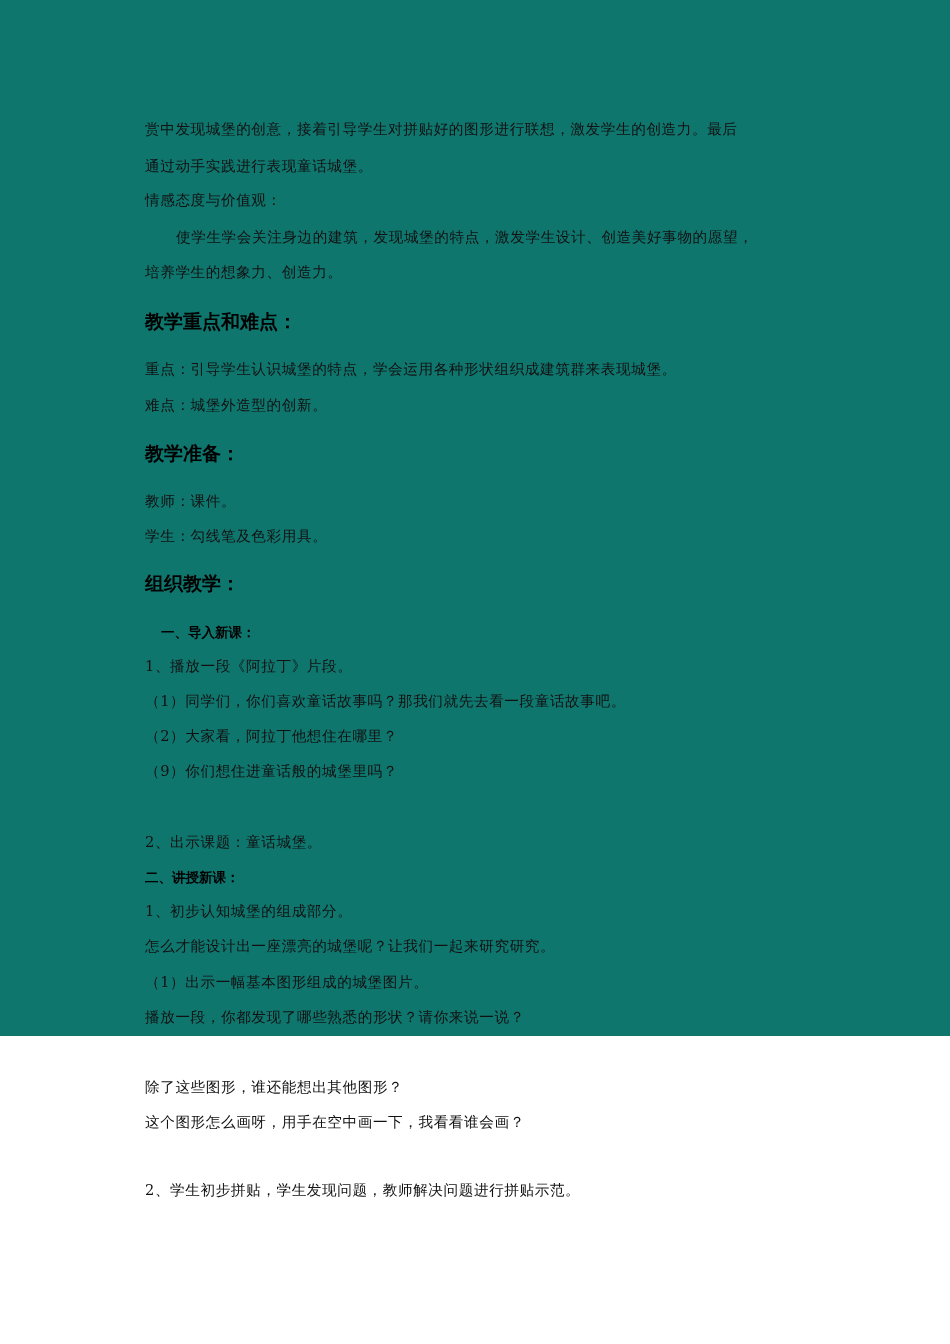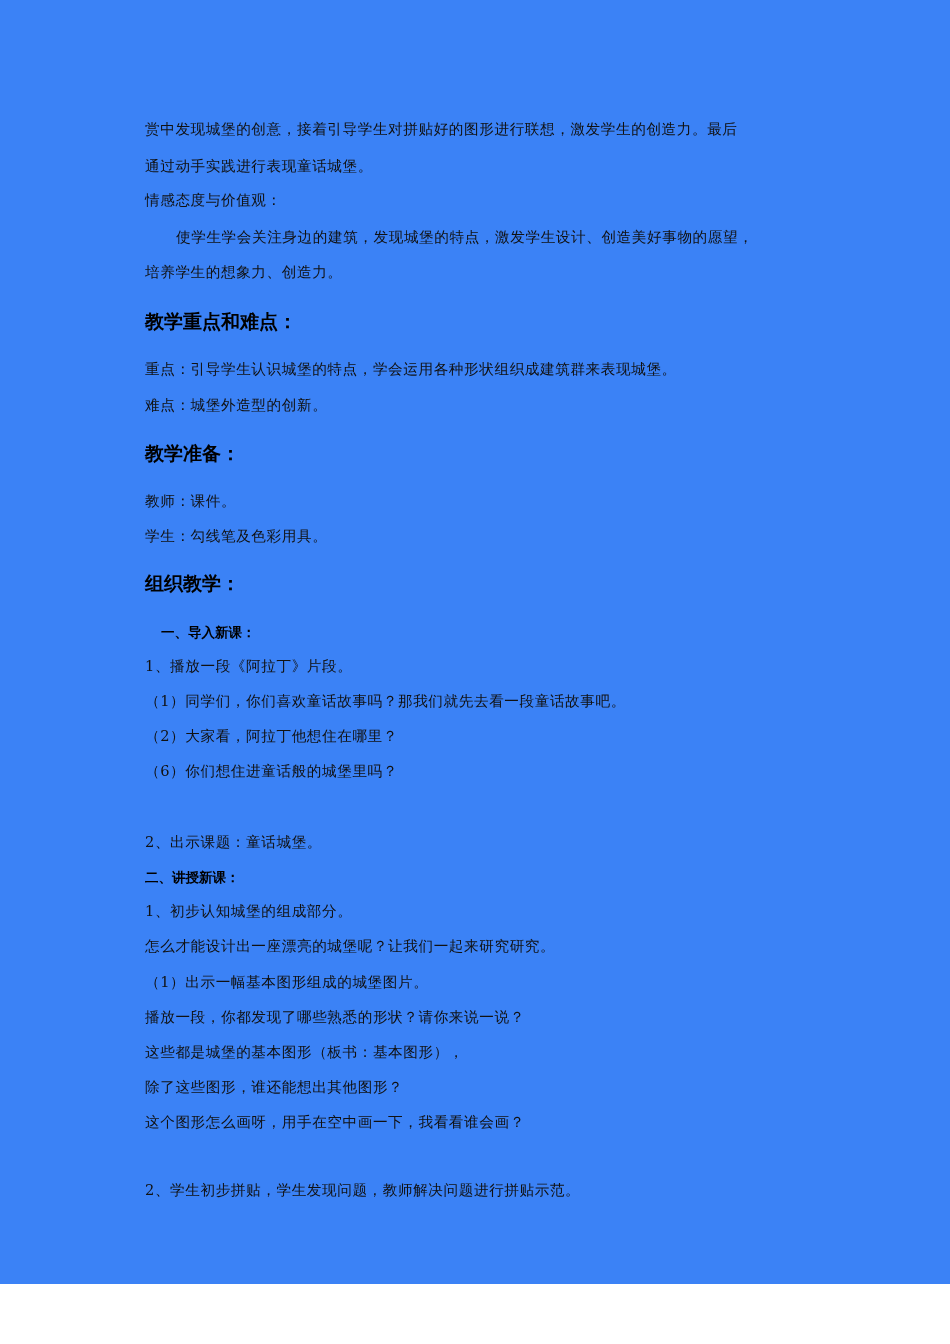--- a/index.html
+++ b/index.html
@@ -11,22 +11,22 @@
     width: 950px;
     height: 1344px;
     position: relative;
     overflow: hidden;
     font-family: "DejaVu Serif", "Liberation Serif", serif;
     color: #111111;
   }
   .page {
     position: absolute;
     left: 0; top: 0;
-    width: 950px; height: 1284px;
-    background: #3b82f6;
+    width: 950px; height: 1036px;
+    background: #0f766e;
   }
   .line {
     position: absolute;
     left: 145px;
     white-space: nowrap;
     font-size: 14.6px;
     line-height: 20px;
     letter-spacing: 0.6px;
   }
   .indent { left: 176px; }
@@ -69,26 +69,25 @@
   <div class="h2" style="top:440px;">教学准备：</div>
   <div class="line" style="top:491px;">教师：课件。</div>
   <div class="line" style="top:526px;">学生：勾线笔及色彩用具。</div>
 
   <div class="h2" style="top:570px;">组织教学：</div>
 
   <div class="h3" style="top:622px;margin-left:16px;">一、导入新课：</div>
   <div class="line" style="top:656px;">1、播放一段《阿拉丁》片段。</div>
   <div class="line" style="top:691px;">（1）同学们，你们喜欢童话故事吗？那我们就先去看一段童话故事吧。</div>
   <div class="line" style="top:726px;">（2）大家看，阿拉丁他想住在哪里？</div>
-  <div class="line" style="top:761px;">（6）你们想住进童话般的城堡里吗？</div>
+  <div class="line" style="top:761px;">（9）你们想住进童话般的城堡里吗？</div>
   <div class="line" style="top:832px;">2、出示课题：童话城堡。</div>
 
   <div class="h3" style="top:867px;">二、讲授新课：</div>
   <div class="line" style="top:901px;">1、初步认知城堡的组成部分。</div>
   <div class="line" style="top:936px;">怎么才能设计出一座漂亮的城堡呢？让我们一起来研究研究。</div>
   <div class="line" style="top:972px;">（1）出示一幅基本图形组成的城堡图片。</div>
   <div class="line" style="top:1007px;">播放一段，你都发现了哪些熟悉的形状？请你来说一说？</div>
-  <div class="line" style="top:1042px;">这些都是城堡的基本图形（板书：基本图形），</div>
   <div class="line" style="top:1112px;">这个图形怎么画呀，用手在空中画一下，我看看谁会画？</div>
   <div class="line" style="top:1077px;">除了这些图形，谁还能想出其他图形？</div>
   <div class="line" style="top:1180px;">2、学生初步拼贴，学生发现问题，教师解决问题进行拼贴示范。</div>
 
 </div>
 
 </body></html>

